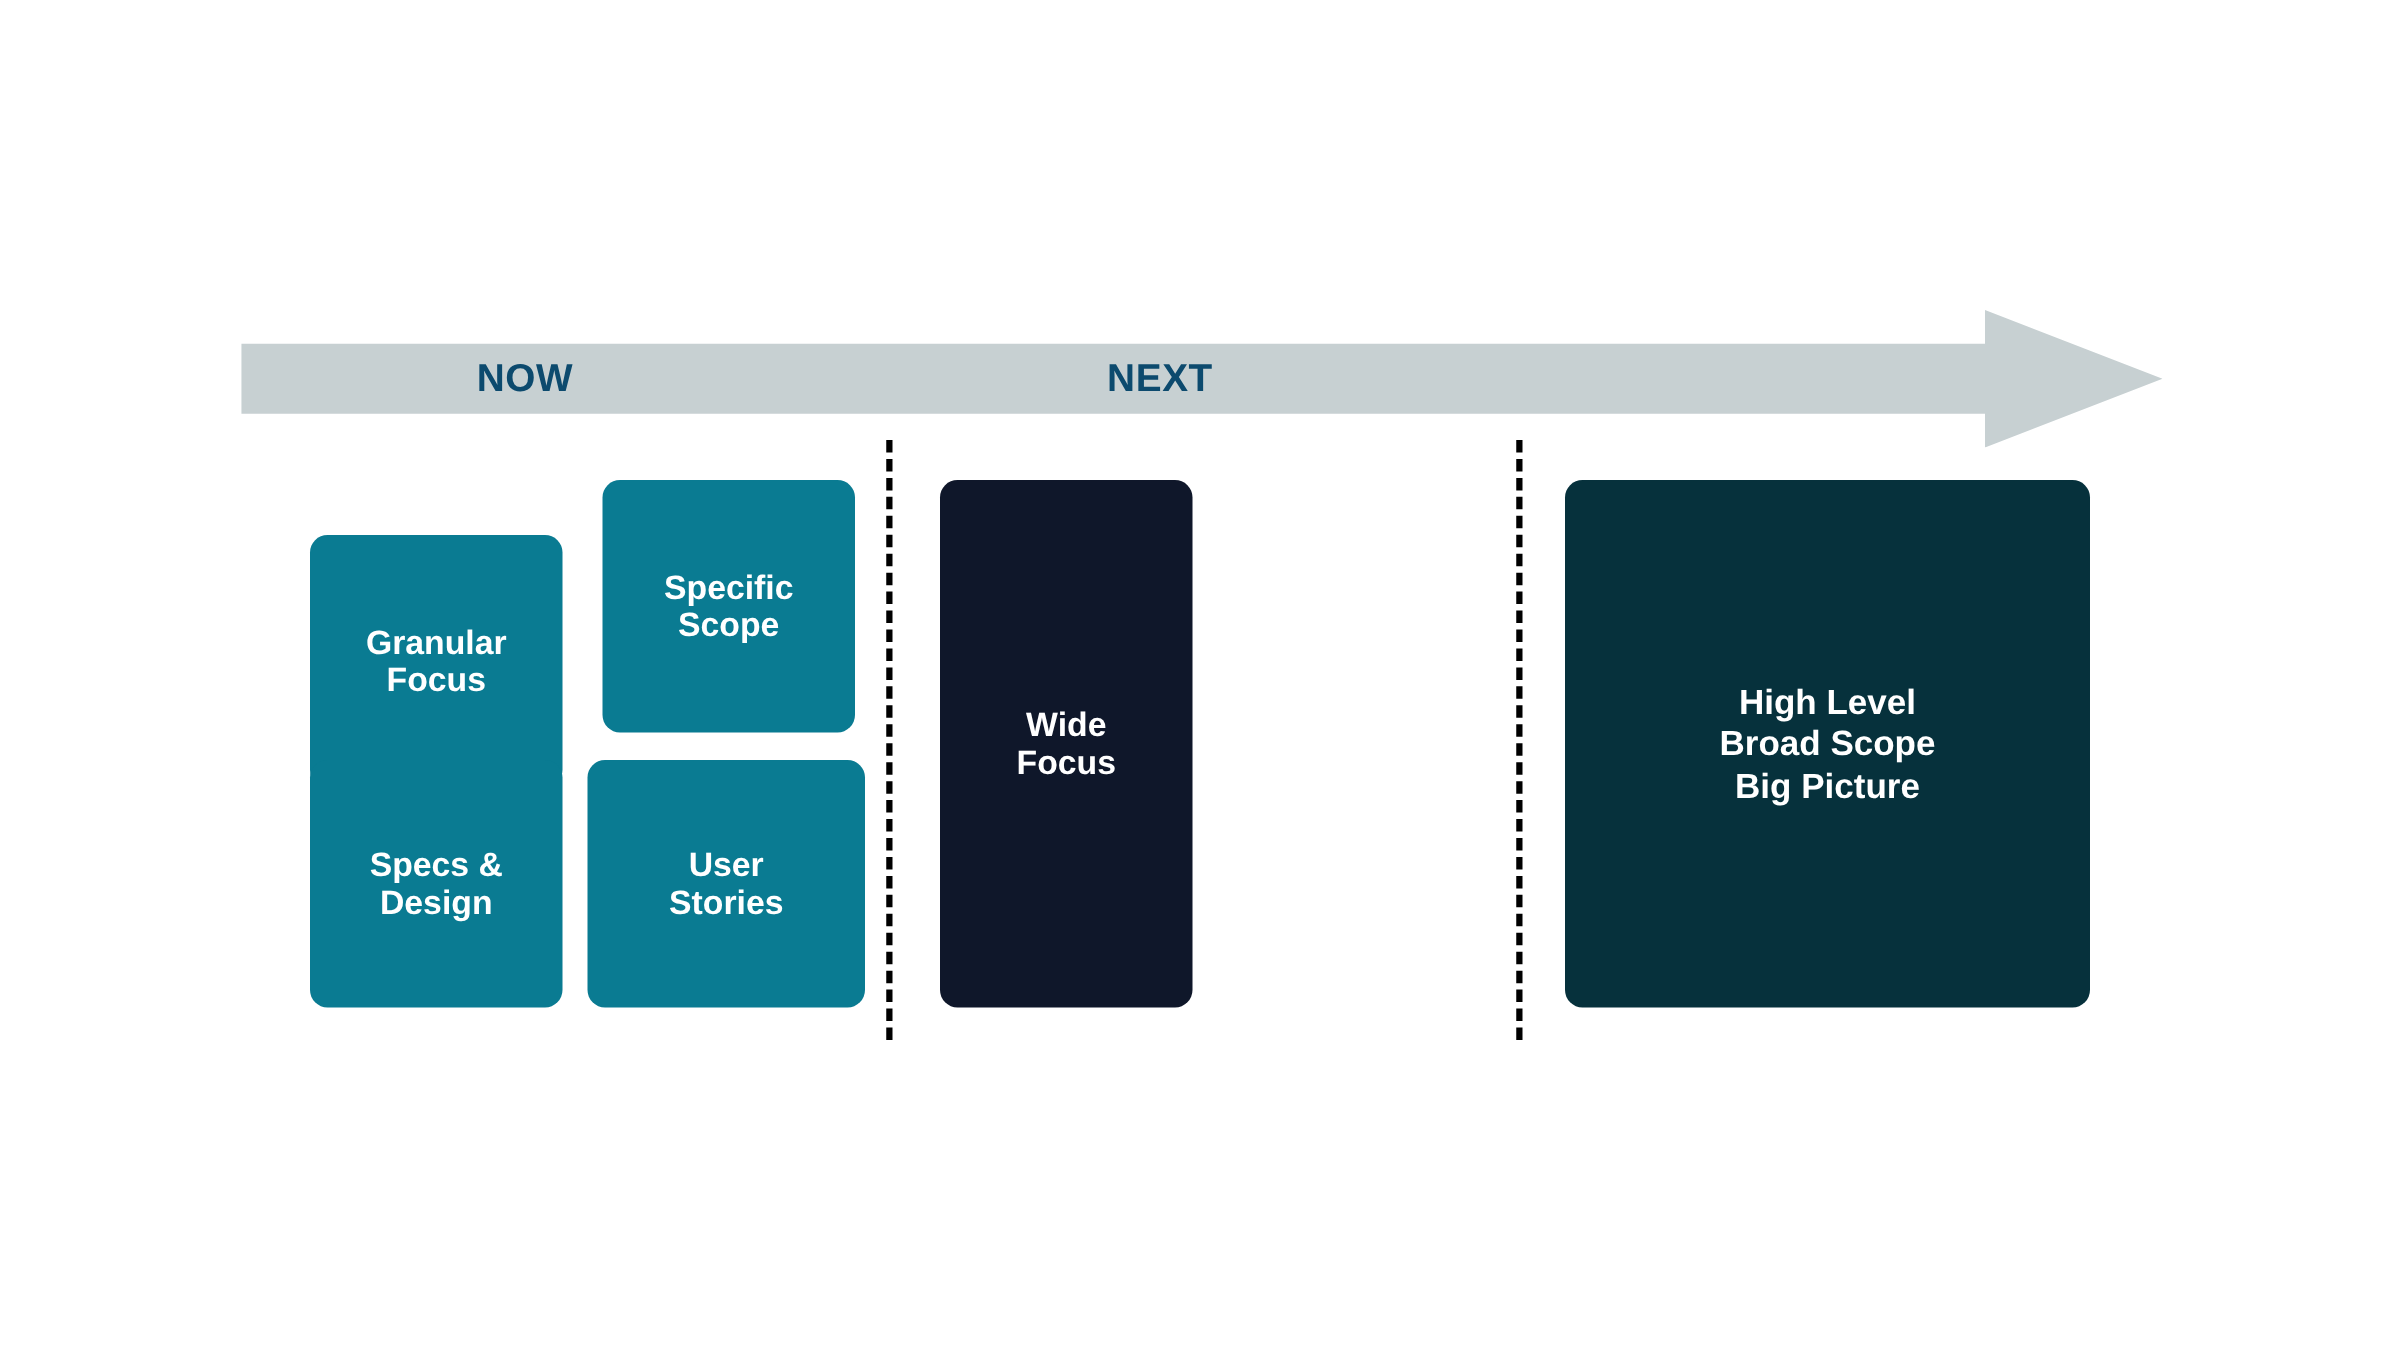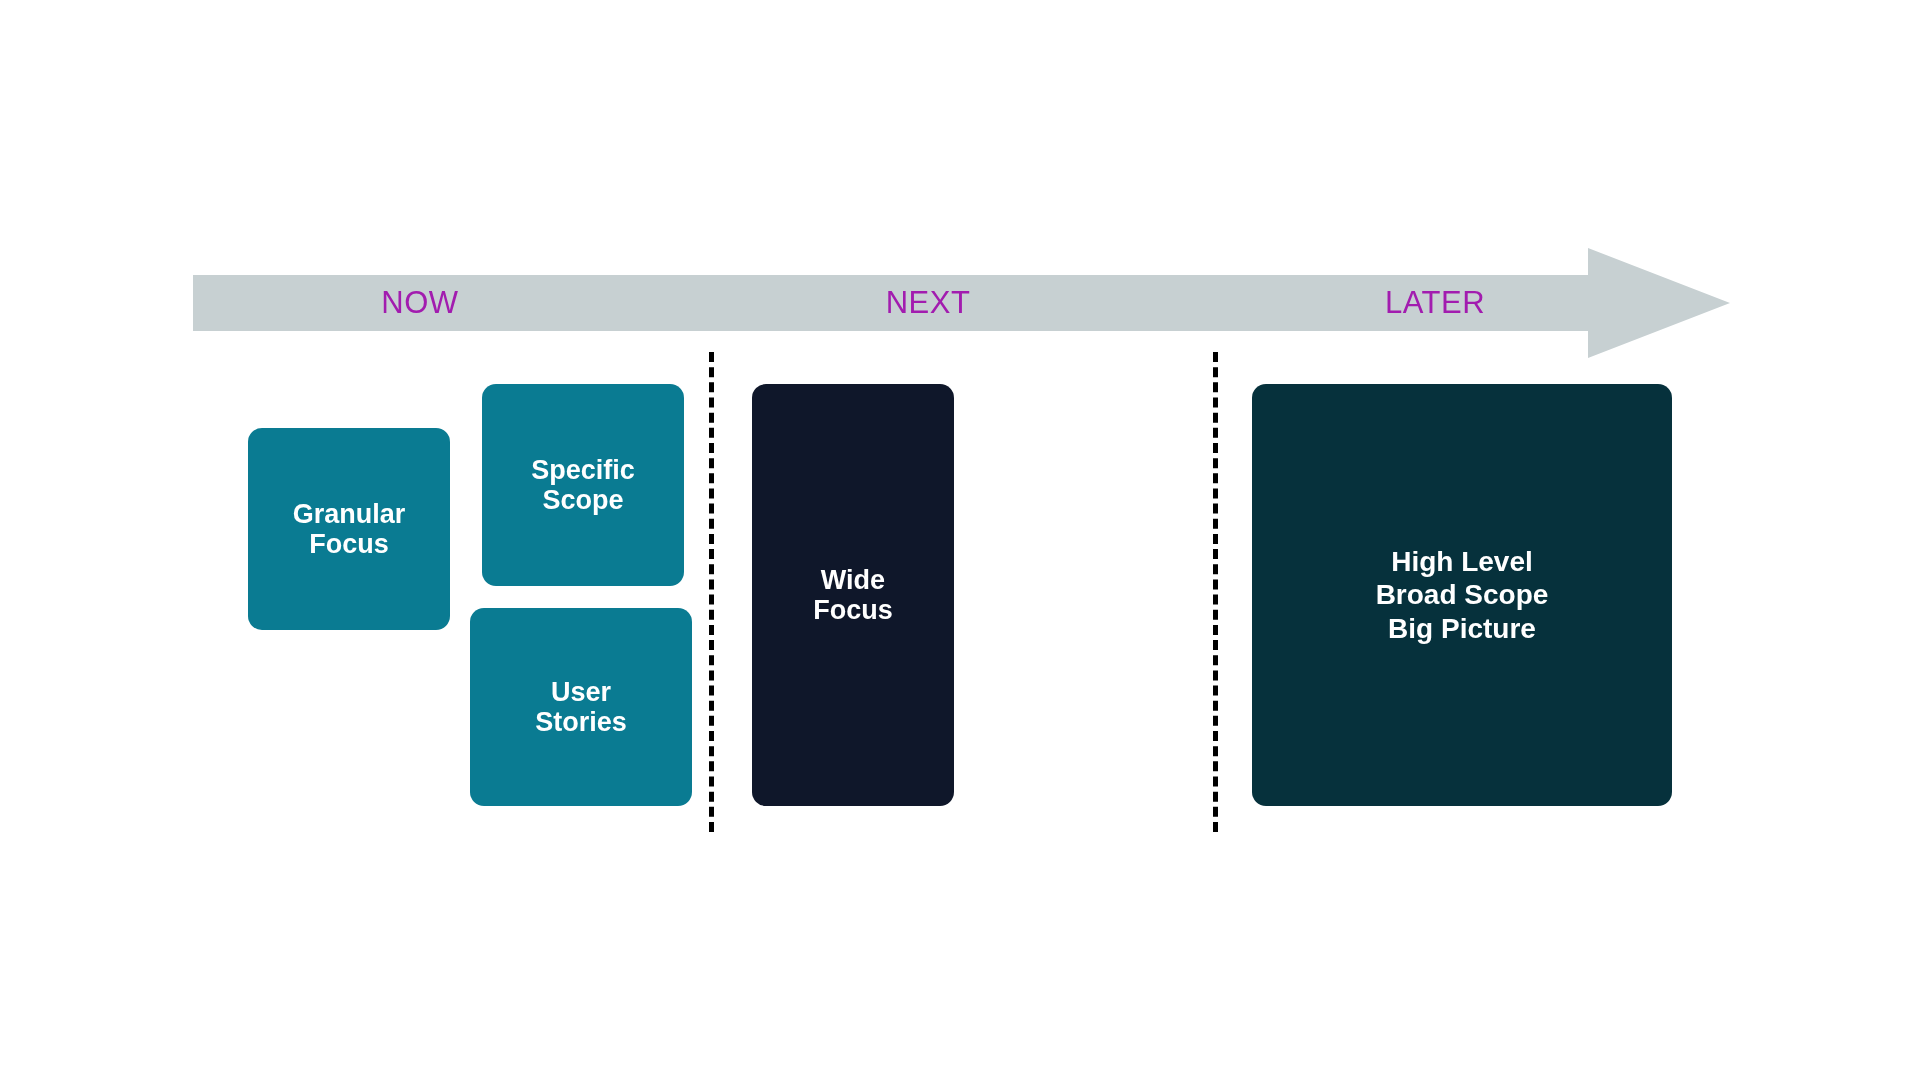--- a/index.html
+++ b/index.html
@@ -35,23 +35,23 @@
     height: 100%;
   }
 
   .phase-label {
     position: absolute;
     top: 275px;
     height: 56px;
     line-height: 56px;
     text-align: center;
     font-size: 31px;
-    font-weight: 400;
+    font-weight: 700;
     letter-spacing: 0.5px;
-    color: #a21caf;
+    color: #0c4a6e;
     font-family: "Liberation Sans", sans-serif;
     font-stretch: condensed;
     white-space: nowrap;
   }
   .phase-now   { left: 330px;  width: 180px; }
   .phase-next  { left: 838px;  width: 180px; }
   .phase-later { left: 1335px; width: 200px; }
 
   
   .divider {
@@ -106,29 +106,30 @@
 <div id="canvas">
 
   <div class="timeline-arrow">
     <svg viewBox="0 0 1537 110" preserveAspectRatio="none">
       <polygon points="0,27 1395,27 1395,0 1537,55 1395,110 1395,83 0,83" fill="#c7d0d2"></polygon>
     </svg>
   </div>
 
   <div class="phase-label phase-now">NOW</div>
   <div class="phase-label phase-next">NEXT</div>
-  <div class="phase-label phase-later">LATER</div>
 
   <div class="divider divider-1"></div>
   <div class="divider divider-2"></div>
 
   <div class="card card-teal card-granular-focus">Granular
 Focus</div>
   <div class="card card-teal card-specific-scope">Specific
 Scope</div>
+  <div class="card card-teal card-specs-design">Specs &amp;
+Design</div>
   <div class="card card-teal card-user-stories">User
 Stories</div>
 
   <div class="card card-orange card-wide-focus">Wide
 Focus</div>
 
   <div class="card card-navy card-high-level">High Level
 Broad Scope
 Big Picture</div>
 

